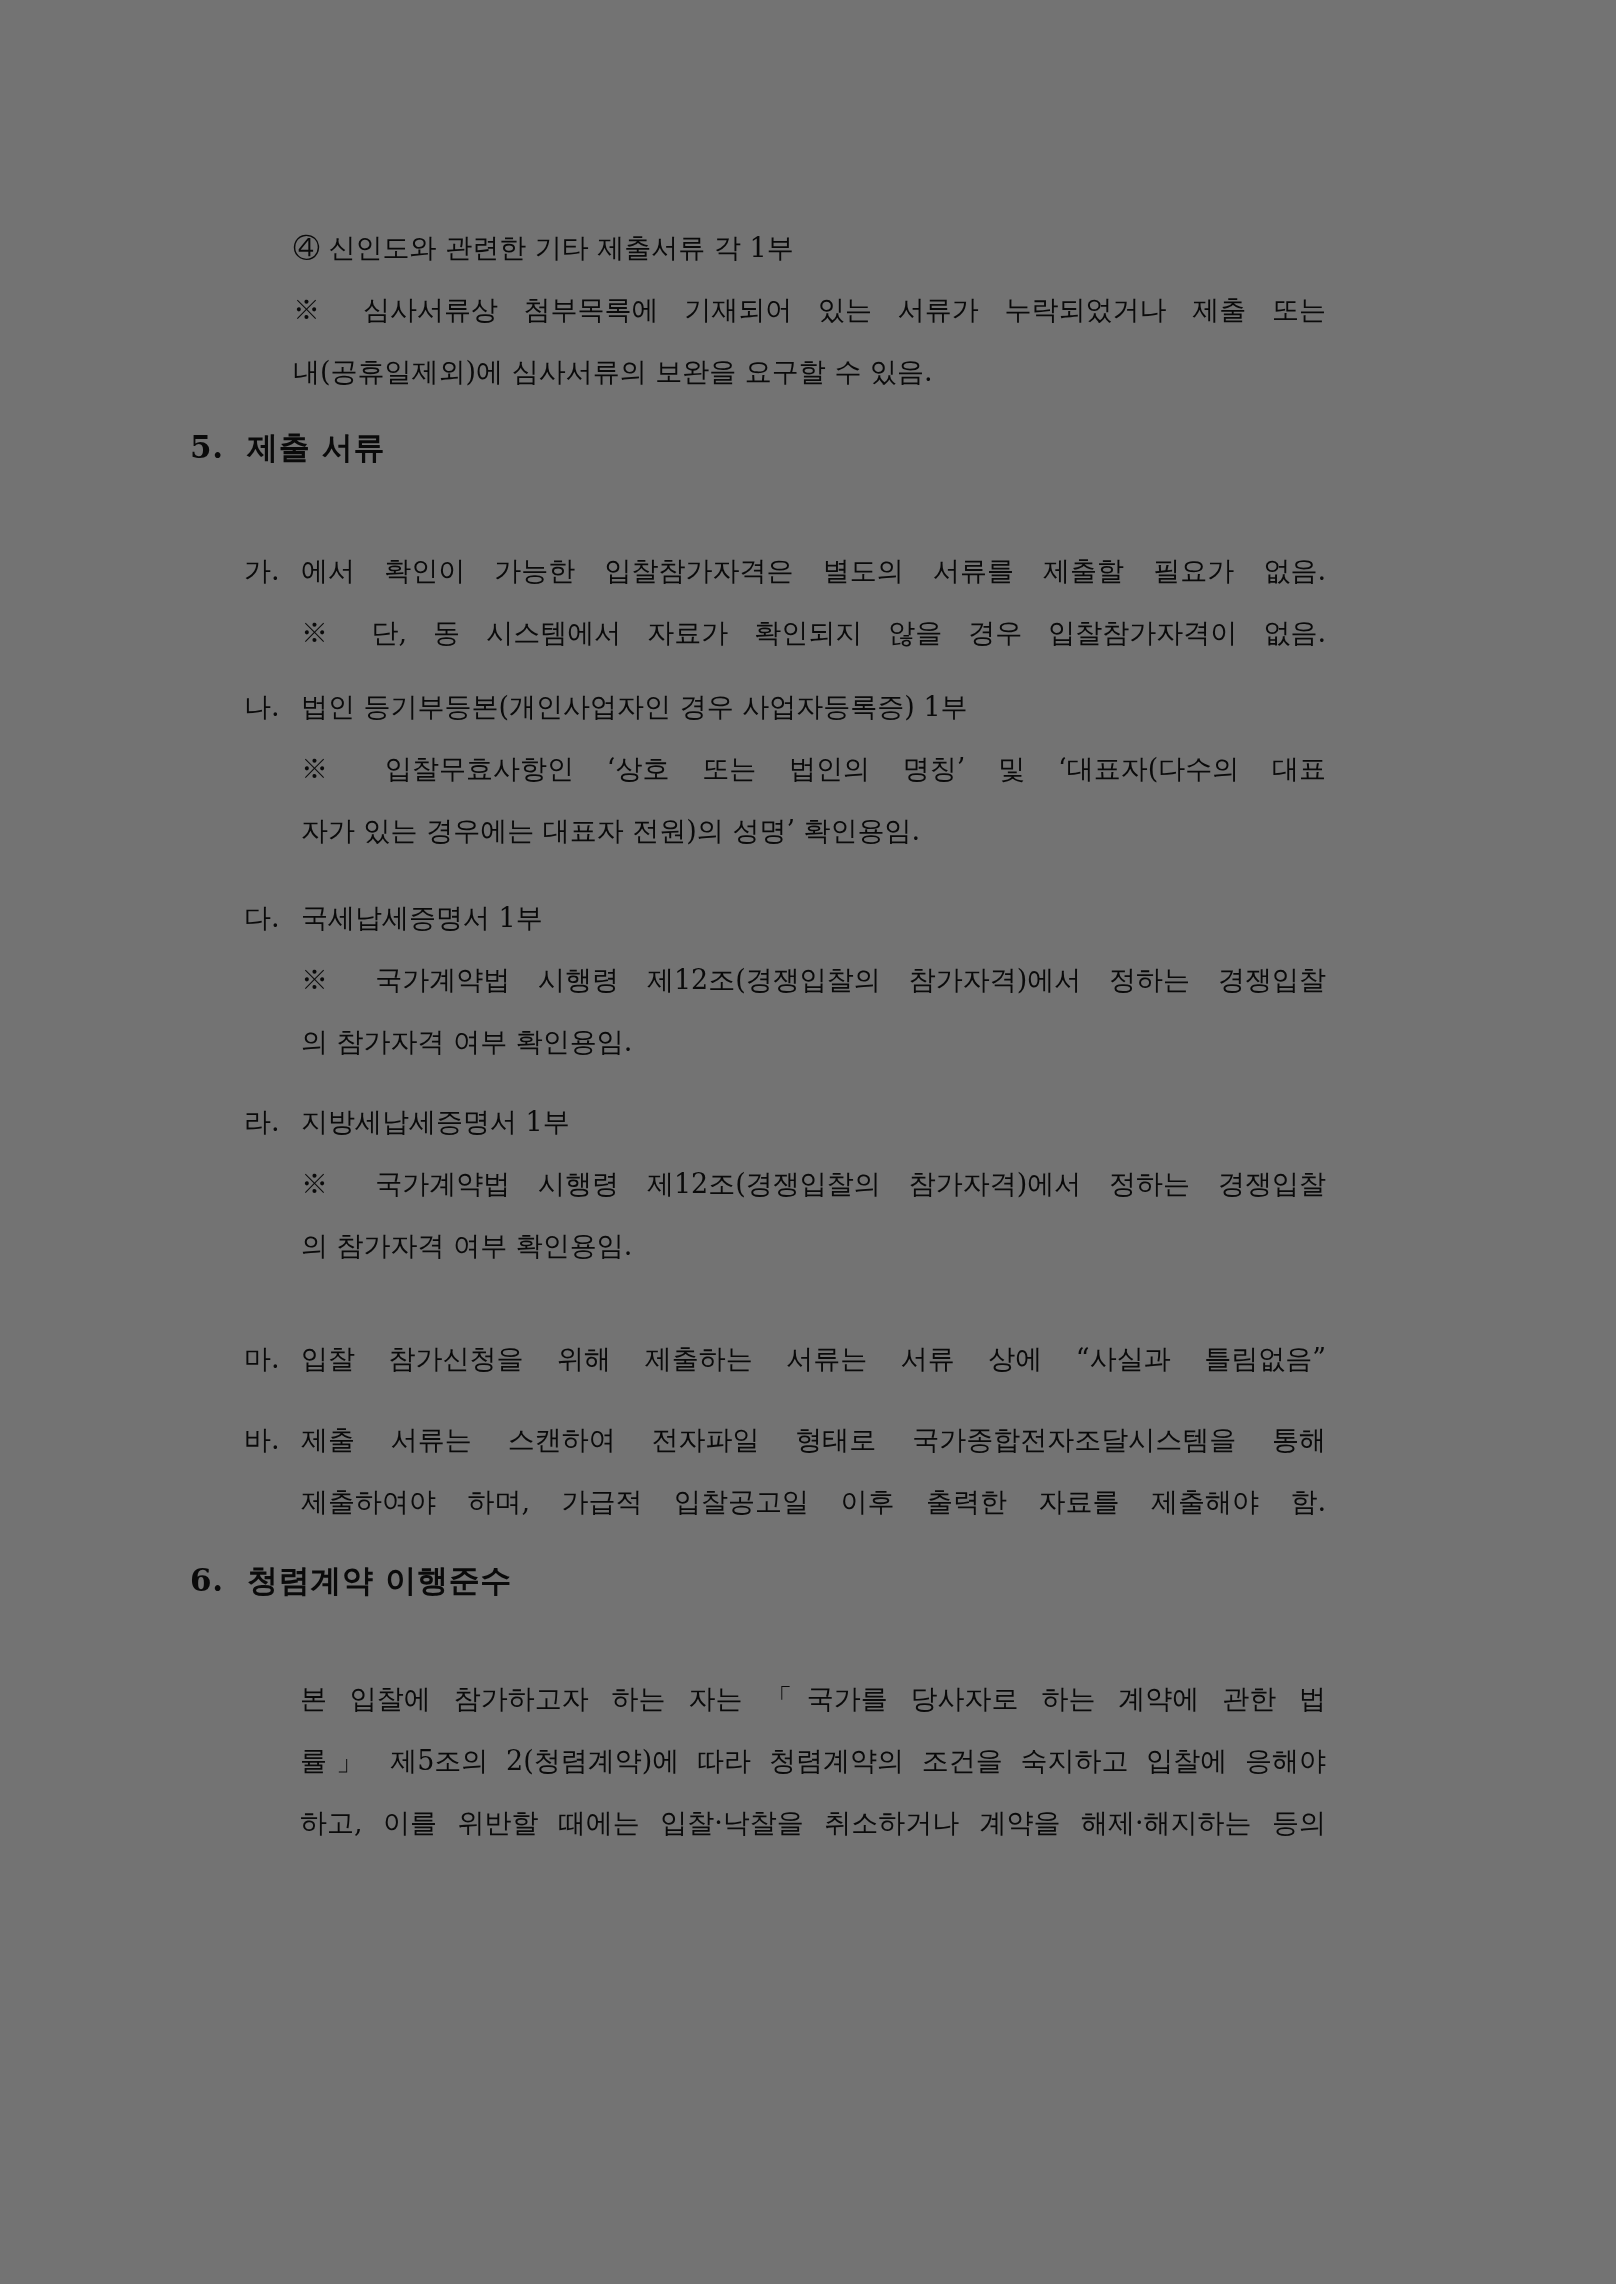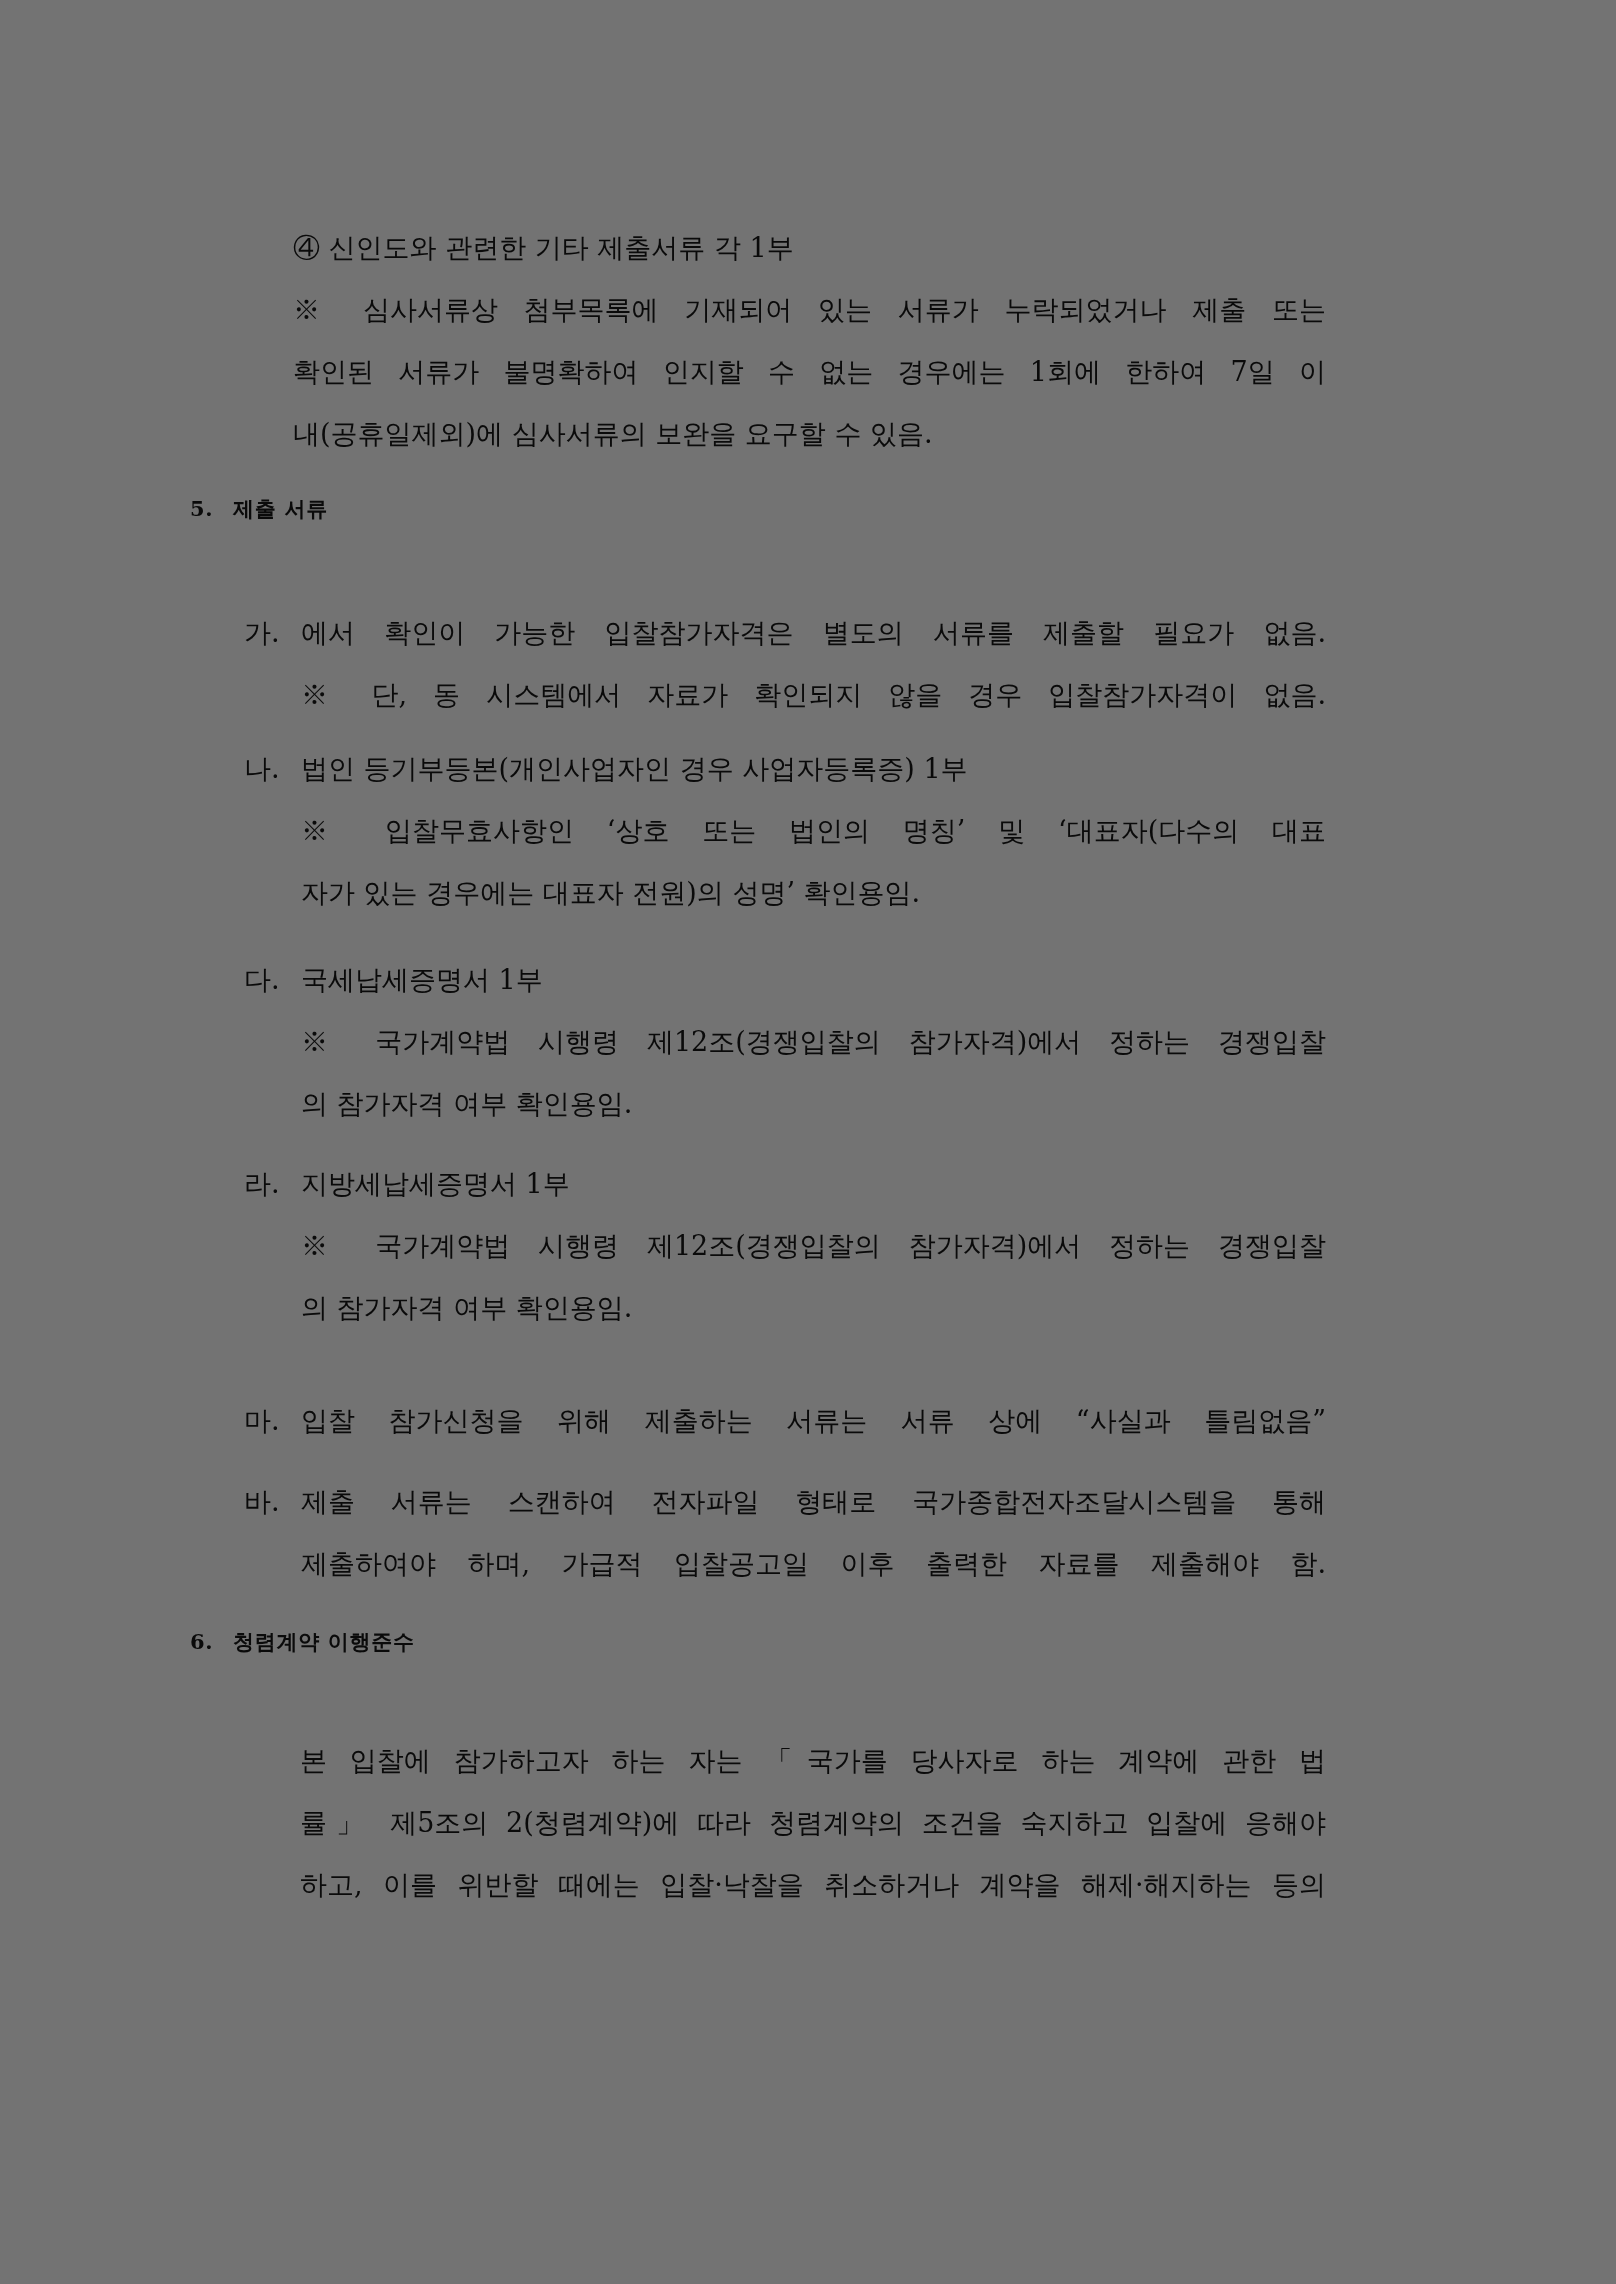--- a/index.html
+++ b/index.html
@@ -19,21 +19,21 @@
   }
   .intro {
     margin-left: 293px;
     width: 1033px;
   }
   .line { height: 62px; text-align: left; }
   .j { text-align: justify; text-align-last: justify; }
   .sec-heading {
     margin: 0;
     margin-left: 190px;
-    font-size: 21px;
+    font-size: 31px;
     line-height: 36px;
     font-weight: bold;
     letter-spacing: 0.7px;
   }
   .sec-heading .sec-num { display: inline-block; }
   .sec-heading .sec-title { display: inline-block; margin-left: 11.7px; }
   .h5 { margin-top: 26px; }
   .h6 { margin-top: 29px; }
   .item { position: relative; }
   .item .label {
@@ -59,21 +59,20 @@
   }
 </style>
 </head>
 <body>
 
 <div class="page">
 
   <section class="intro">
     <div class="line">④ 신인도와 관련한 기타 제출서류 각 1부</div>
     <div class="line j">※ 심사서류상 첨부목록에 기재되어 있는 서류가 누락되었거나 제출 또는</div>
-    <div class="line j">확인된 서류가 불명확하여 인지할 수 없는 경우에는 1회에 한하여 7일 이</div>
     <div class="line">내(공휴일제외)에 심사서류의 보완을 요구할 수 있음.</div>
   </section>
 
   <h2 class="sec-heading h5">
     <span class="sec-num">5.</span>
     <span class="sec-title">제출 서류</span>
   </h2>
 
   <div class="item m-ga">
     <span class="label">가.</span>

